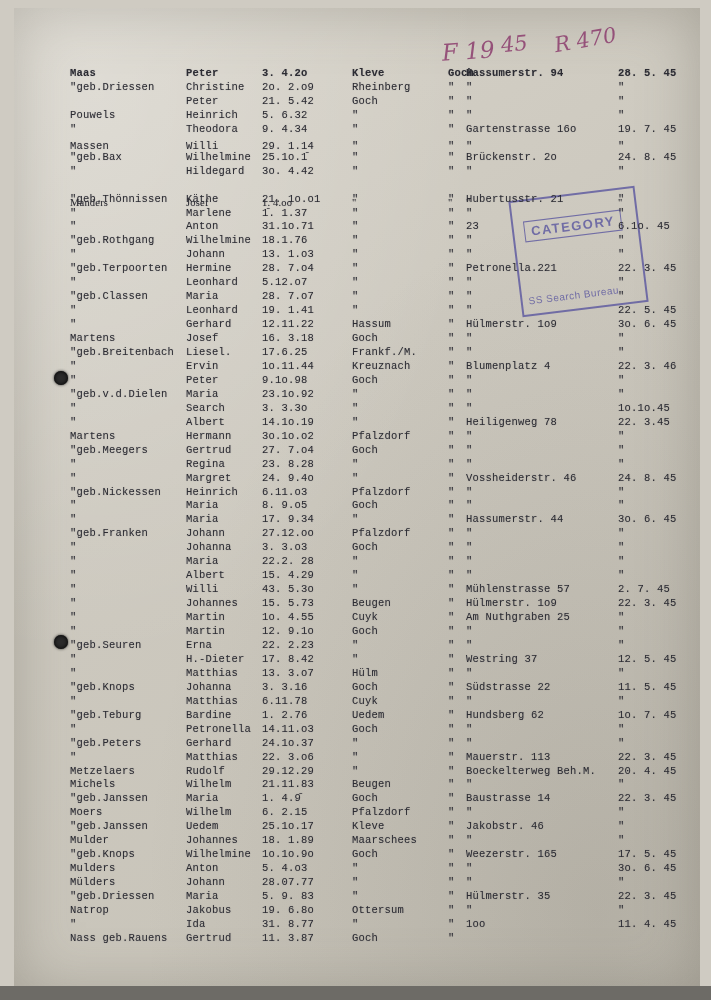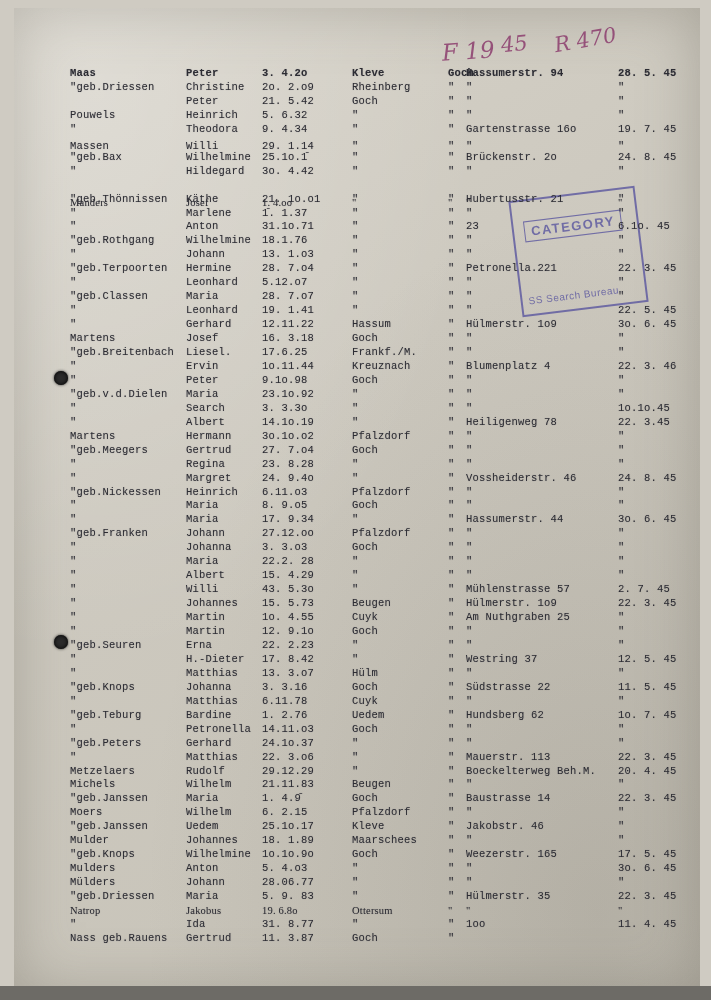--- a/index.html
+++ b/index.html
@@ -630,36 +630,36 @@
           <span class="txt c-first">Anton</span>
           <span class="txt c-date">5. 4.o3</span>
           <span class="txt c-place">"</span>
           <span class="txt c-dq">"</span>
           <span class="txt c-addr">"</span>
           <span class="txt c-rdate">3o. 6. 45</span>
         </div>
         <div class="row" style="top: 869.1px;">
           <span class="txt c-name">Mülders</span>
           <span class="txt c-first">Johann</span>
-          <span class="txt c-date">28.06.77</span>
+          <span class="txt c-date">28.07.77</span>
           <span class="txt c-place">"</span>
           <span class="txt c-dq">"</span>
           <span class="txt c-addr">"</span>
           <span class="txt c-rdate">"</span>
         </div>
         <div class="row" style="top: 883.05px;">
           <span class="txt c-name">"geb.Driessen</span>
           <span class="txt c-first">Maria</span>
           <span class="txt c-date">5. 9. 83</span>
           <span class="txt c-place">"</span>
           <span class="txt c-dq">"</span>
           <span class="txt c-addr">Hülmerstr. 35</span>
           <span class="txt c-rdate">22. 3. 45</span>
         </div>
-        <div class="row" style="top: 897px; font-family: Liberation Serif, serif;">
+        <div class="row" style="top: 897px;">
           <span class="txt c-name">Natrop</span>
           <span class="txt c-first">Jakobus</span>
           <span class="txt c-date">19. 6.8o</span>
           <span class="txt c-place">Ottersum</span>
           <span class="txt c-dq">"</span>
           <span class="txt c-addr">"</span>
           <span class="txt c-rdate">"</span>
         </div>
         <div class="row" style="top: 910.95px;">
           <span class="txt c-name">"</span>

